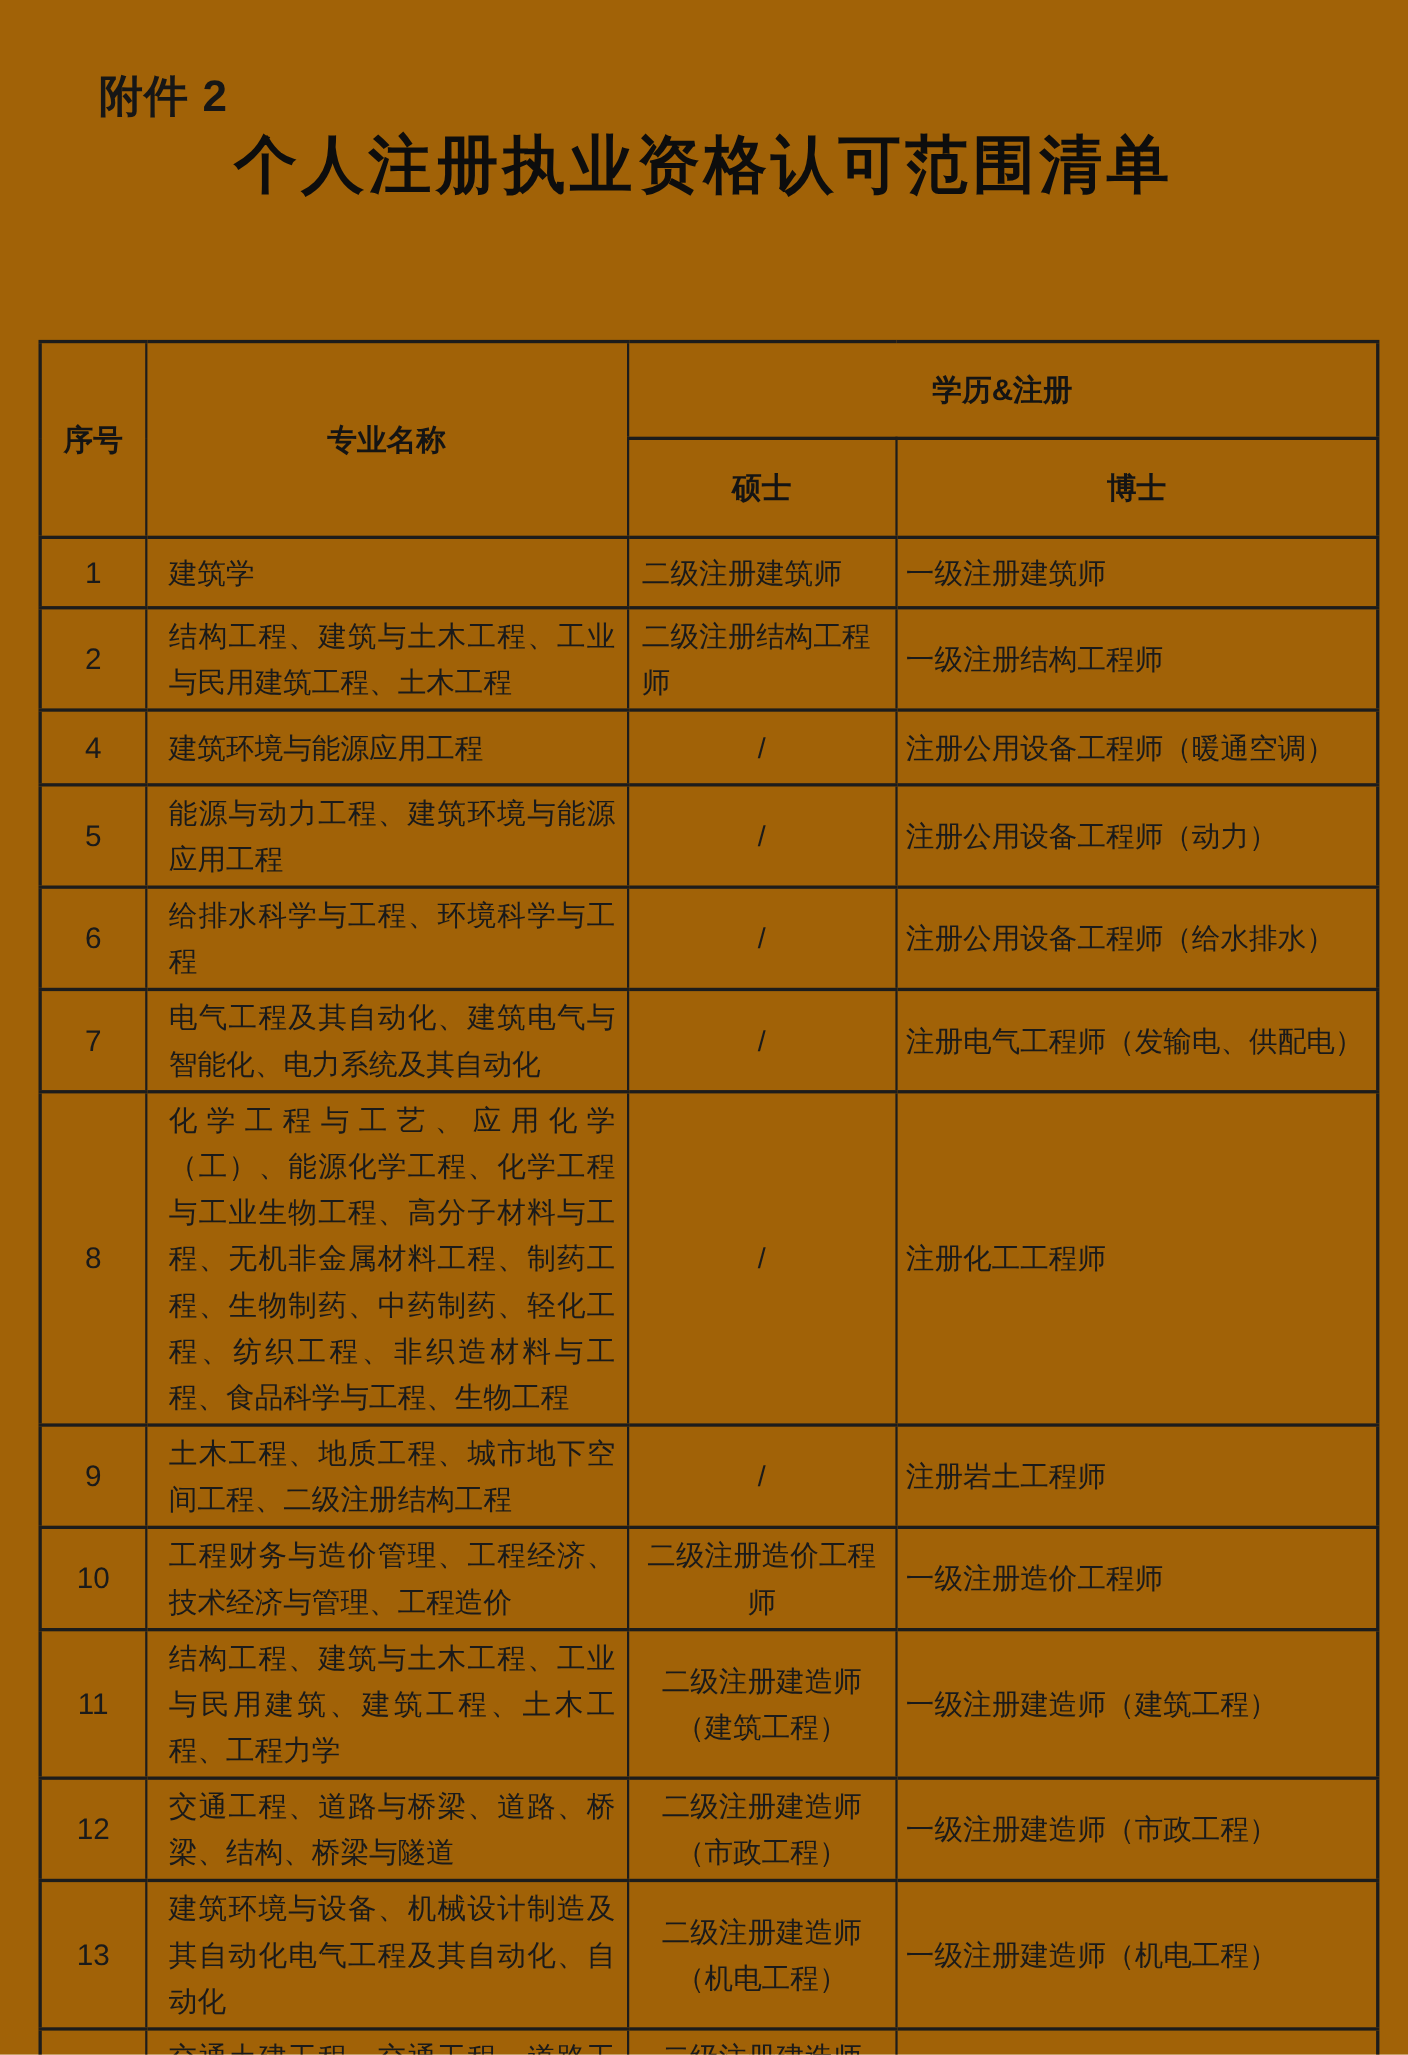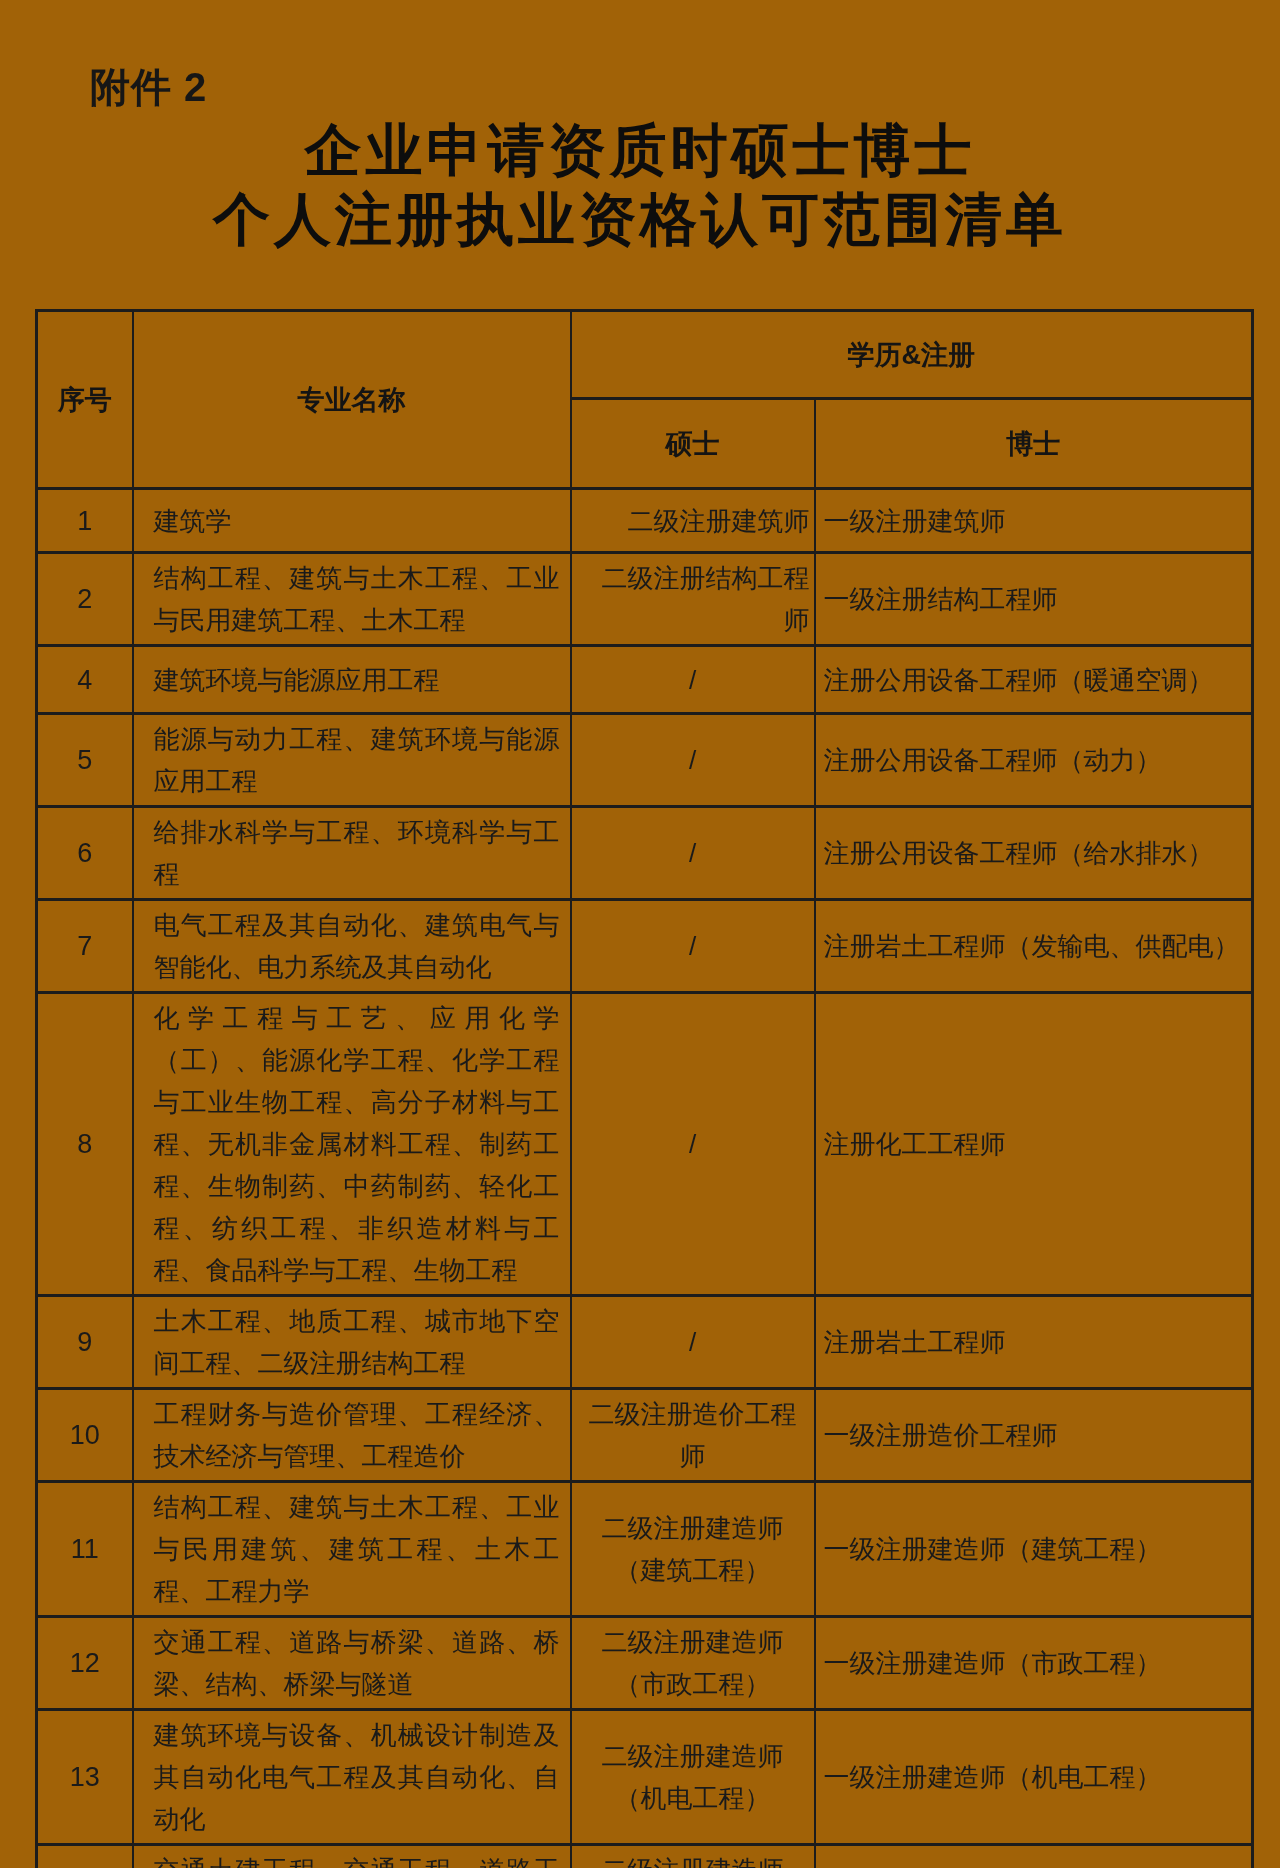--- a/index.html
+++ b/index.html
@@ -81,21 +81,21 @@
     text-align: justify;
     text-justify: inter-ideograph;
     padding: 3px 10px 3px 20px;
   }
   td.master {
     text-align: center;
     white-space: pre-line;
     padding: 2px 4px;
   }
   td.master.ml {
-    text-align: right;
+    text-align: left;
     padding-left: 12px;
   }
   td.doctor {
     text-align: left;
     padding-left: 8px;
     padding-right: 2px;
     white-space: nowrap;
     margin-top: 28px;
   }
   
@@ -114,21 +114,20 @@
   tbody tr.r13 { height: 87px; }
 </style>
 </head>
 <body>
 
 <div class="page">
 
   <div class="attachment">附件 2</div>
 
   <div class="title">
-    <div class="title-line">企业申请资质时硕士博士</div>
     <div class="title-line">个人注册执业资格认可范围清单</div>
   </div>
 
   <table class="doc-table">
     <colgroup>
       <col class="c1">
         <col class="c2">
         <col class="c3">
         <col class="c4">
     </colgroup>
@@ -172,21 +171,21 @@
       <tr class="r5">
         <td class="no">6</td>
         <td class="major">给排水科学与工程、环境科学与工程</td>
         <td class="master">/</td>
         <td class="doctor">注册公用设备工程师（给水排水）</td>
       </tr>
       <tr class="r6">
         <td class="no">7</td>
         <td class="major">电气工程及其自动化、建筑电气与智能化、电力系统及其自动化</td>
         <td class="master">/</td>
-        <td class="doctor">注册岩土工程师（发输电、供配电）</td>
+        <td class="doctor">注册电气工程师（发输电、供配电）</td>
       </tr>
       <tr class="r7">
         <td class="no">8</td>
         <td class="major">化学工程与工艺、应用化学（工）、能源化学工程、化学工程与工业生物工程、高分子材料与工程、无机非金属材料工程、制药工程、生物制药、中药制药、轻化工程、纺织工程、非织造材料与工程、食品科学与工程、生物工程</td>
         <td class="master">/</td>
         <td class="doctor">注册化工工程师</td>
       </tr>
       <tr class="r8">
         <td class="no">9</td>
         <td class="major">土木工程、地质工程、城市地下空间工程、二级注册结构工程</td>

